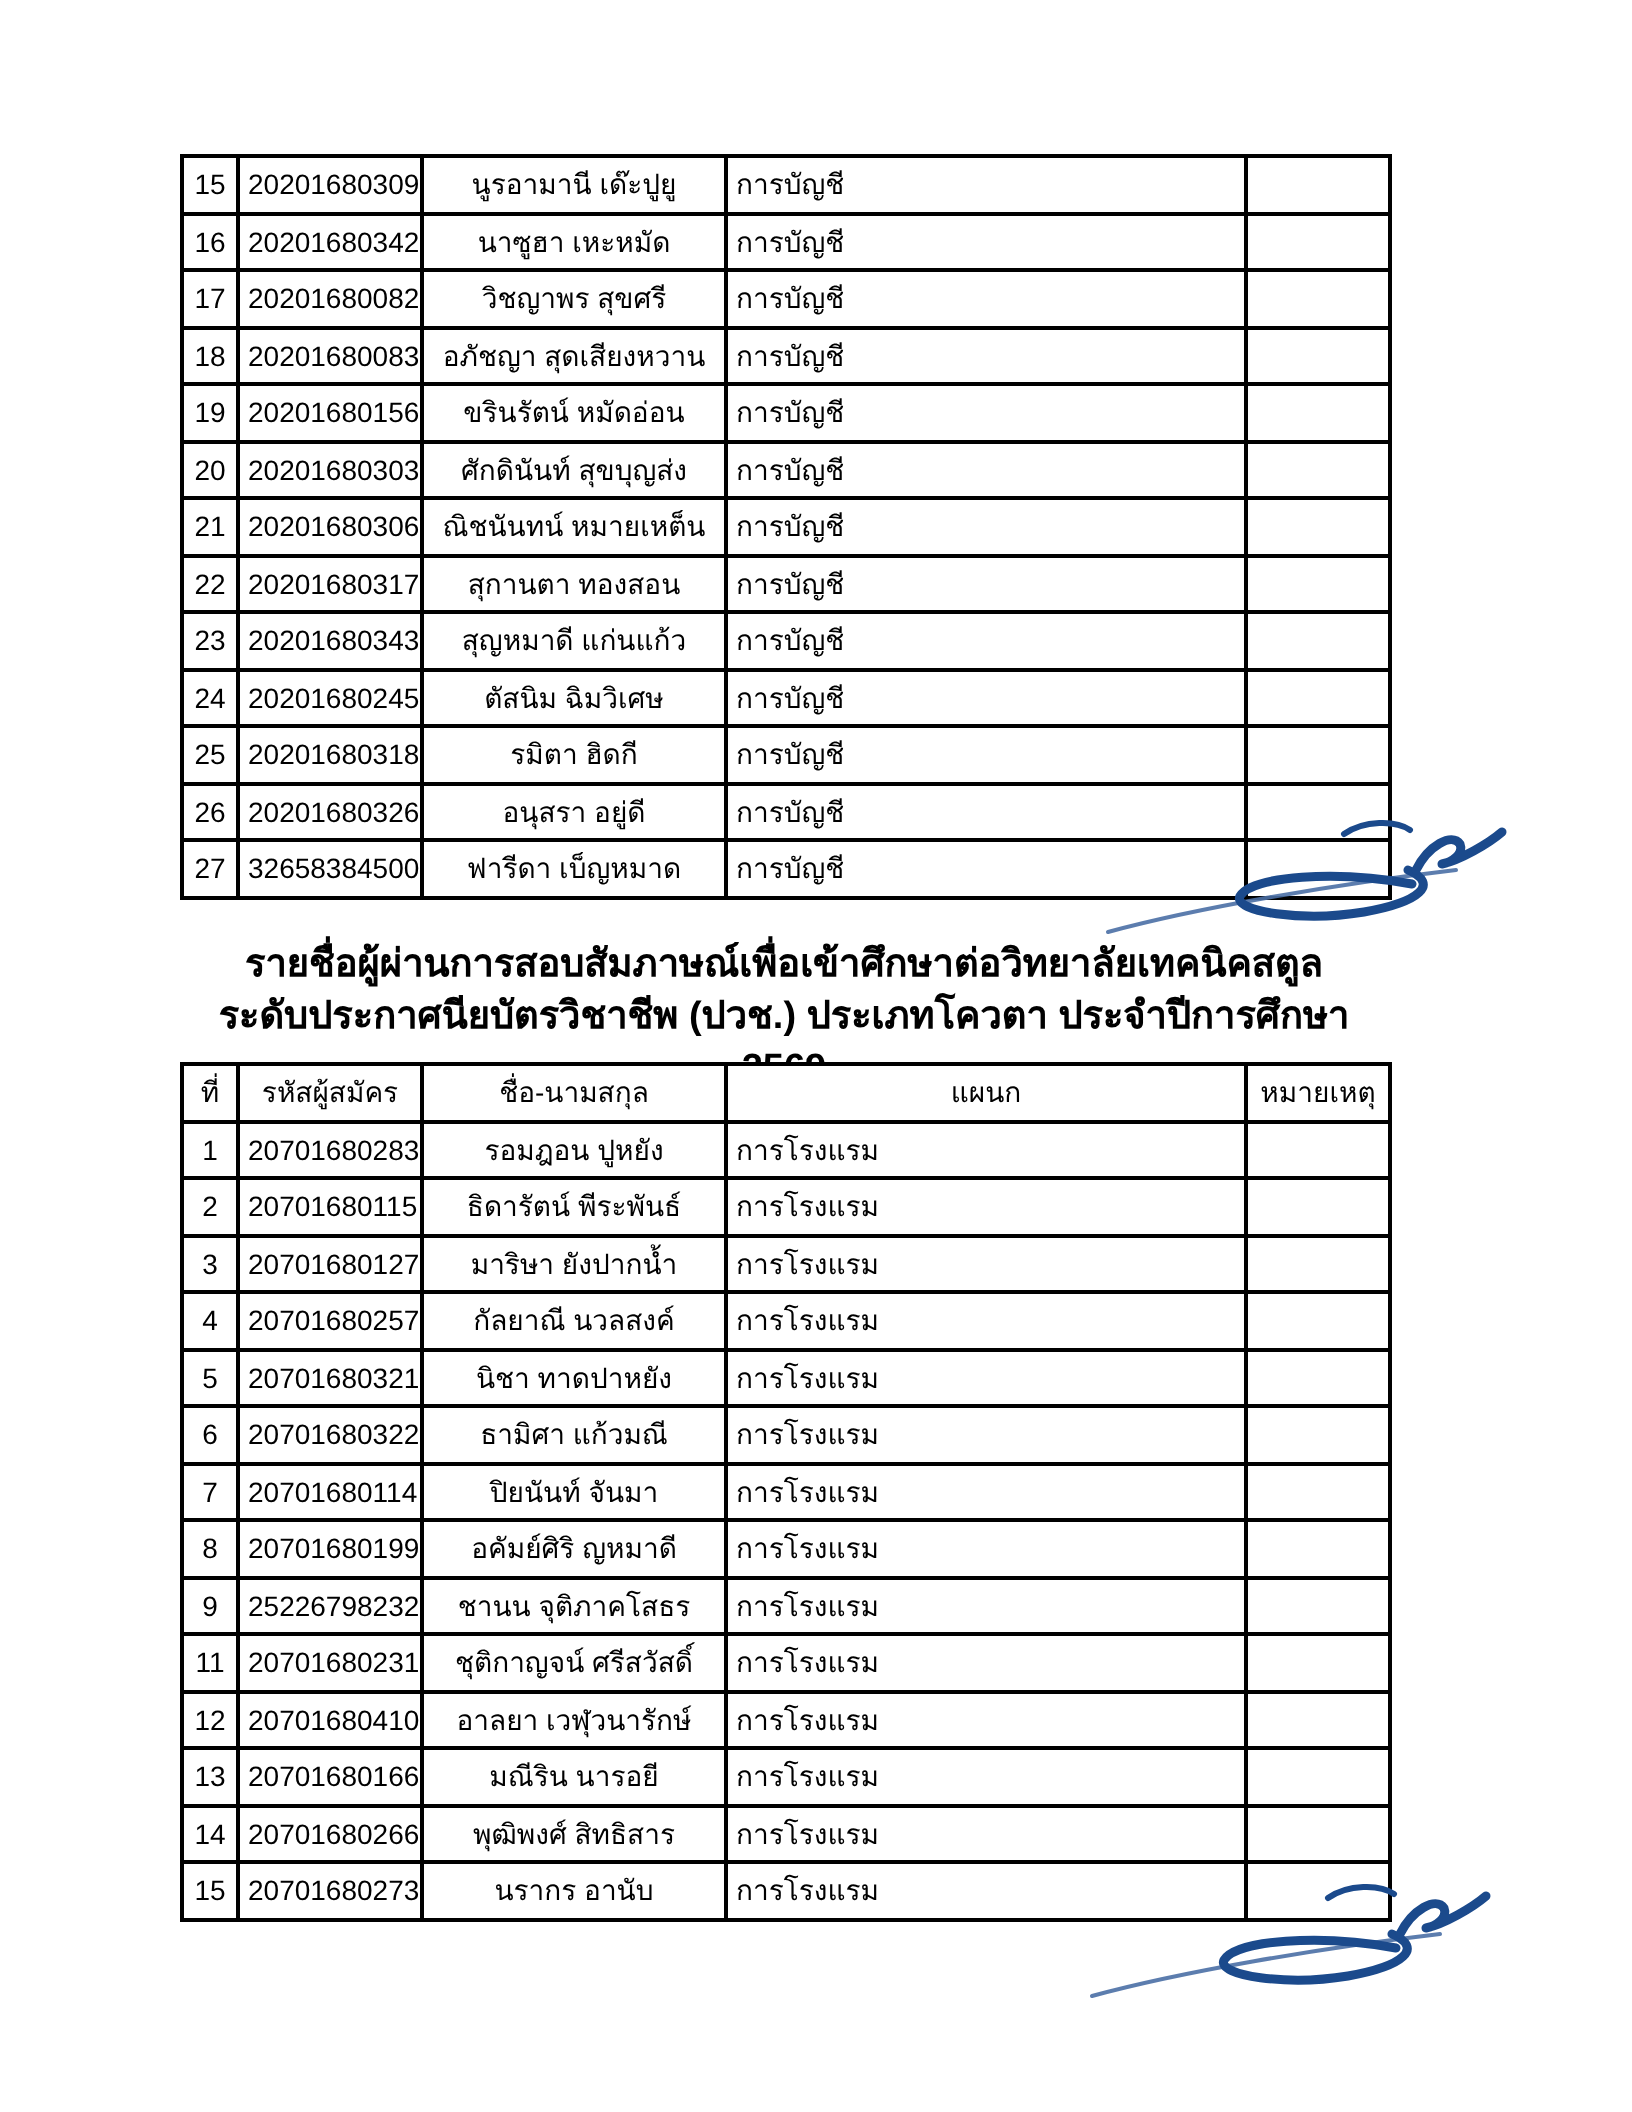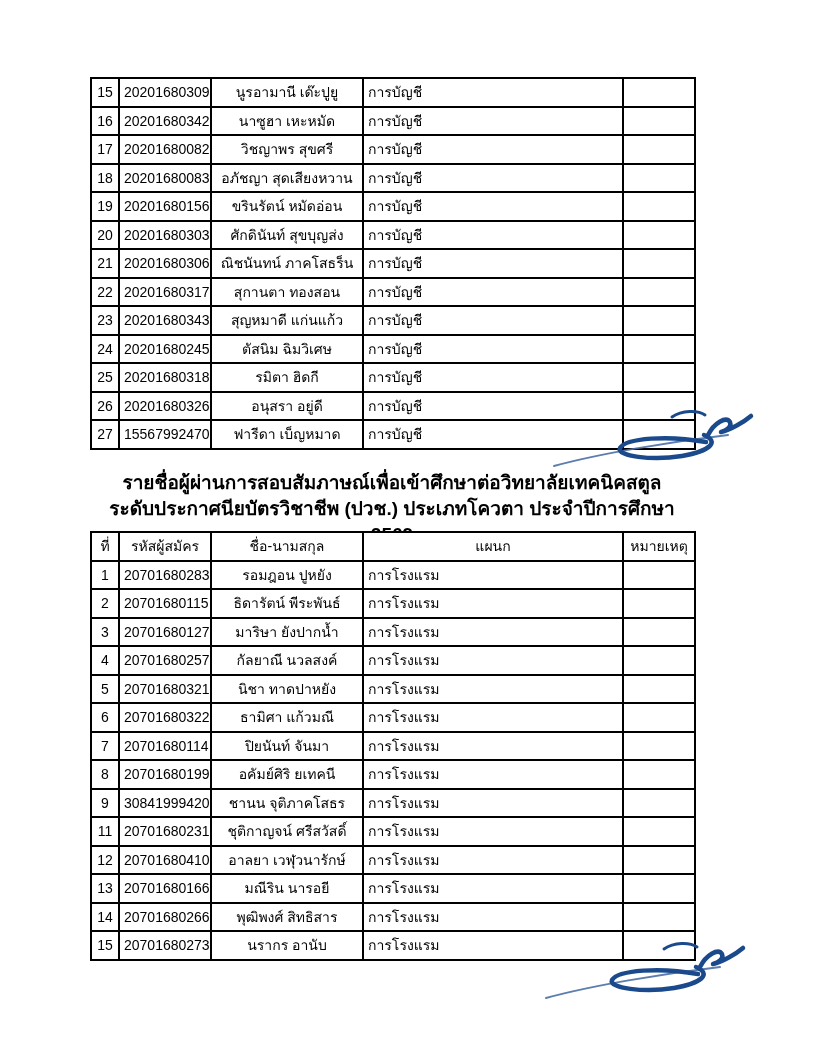--- a/index.html
+++ b/index.html
@@ -109,21 +109,21 @@
         <tr>
           <td class="c-no">20</td>
           <td class="c-id">20201680303</td>
           <td class="c-name">ศักดินันท์ สุขบุญส่ง</td>
           <td class="c-dept">การบัญชี</td>
           <td class="c-remark"></td>
         </tr>
         <tr>
           <td class="c-no">21</td>
           <td class="c-id">20201680306</td>
-          <td class="c-name">ณิชนันทน์ ภาคโสธร็น</td>
+          <td class="c-name">ณิชนันทน์ หมายเหต็น</td>
           <td class="c-dept">การบัญชี</td>
           <td class="c-remark"></td>
         </tr>
         <tr>
           <td class="c-no">22</td>
           <td class="c-id">20201680317</td>
           <td class="c-name">สุกานตา ทองสอน</td>
           <td class="c-dept">การบัญชี</td>
           <td class="c-remark"></td>
         </tr>
@@ -150,21 +150,21 @@
         </tr>
         <tr>
           <td class="c-no">26</td>
           <td class="c-id">20201680326</td>
           <td class="c-name">อนุสรา อยู่ดี</td>
           <td class="c-dept">การบัญชี</td>
           <td class="c-remark"></td>
         </tr>
         <tr>
           <td class="c-no">27</td>
-          <td class="c-id">15567992470</td>
+          <td class="c-id">32658384500</td>
           <td class="c-name">ฟารีดา เบ็ญหมาด</td>
           <td class="c-dept">การบัญชี</td>
           <td class="c-remark"></td>
         </tr>
       </tbody>
   </table>
 
   <svg class="sig sig1" width="210" height="70" viewBox="0 0 210 70">
     <path class="ink-thin" d="M6 62 C50 50 120 38 180 31"></path>
     <path class="ink-mid" d="M124 13 C134 6 150 6 157 11"></path>
@@ -240,27 +240,27 @@
         <tr>
           <td class="c-no">7</td>
           <td class="c-id">20701680114</td>
           <td class="c-name">ปิยนันท์ จันมา</td>
           <td class="c-dept">การโรงแรม</td>
           <td class="c-remark"></td>
         </tr>
         <tr>
           <td class="c-no">8</td>
           <td class="c-id">20701680199</td>
-          <td class="c-name">อคัมย์ศิริ ยเทคนี</td>
+          <td class="c-name">อคัมย์ศิริ ญหมาดี</td>
           <td class="c-dept">การโรงแรม</td>
           <td class="c-remark"></td>
         </tr>
         <tr>
           <td class="c-no">9</td>
-          <td class="c-id">30841999420</td>
+          <td class="c-id">25226798232</td>
           <td class="c-name">ชานน จุติภาคโสธร</td>
           <td class="c-dept">การโรงแรม</td>
           <td class="c-remark"></td>
         </tr>
         <tr>
           <td class="c-no">11</td>
           <td class="c-id">20701680231</td>
           <td class="c-name">ชุติกาญจน์ ศรีสวัสดิ์</td>
           <td class="c-dept">การโรงแรม</td>
           <td class="c-remark"></td>

